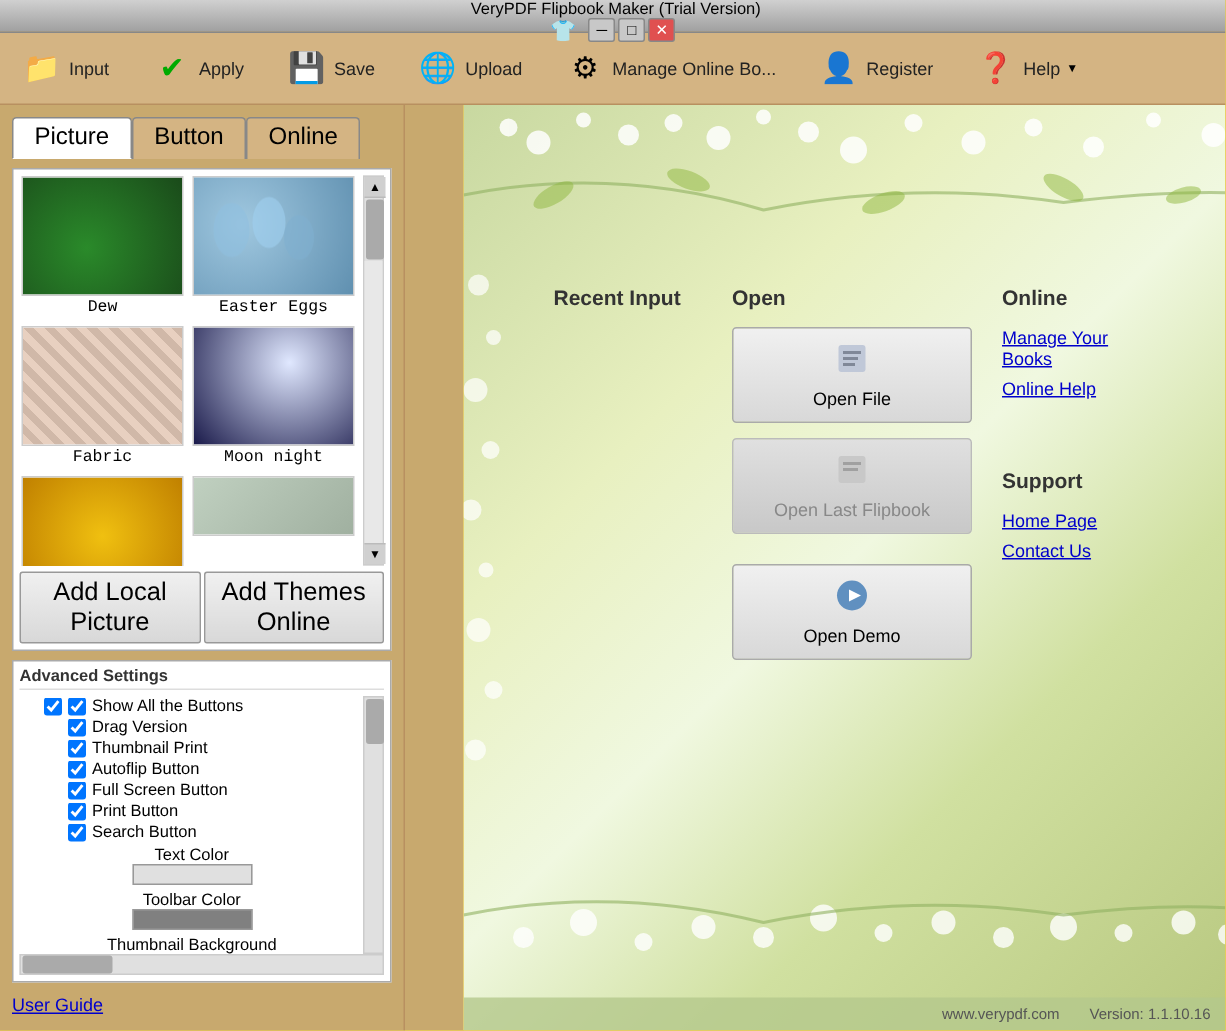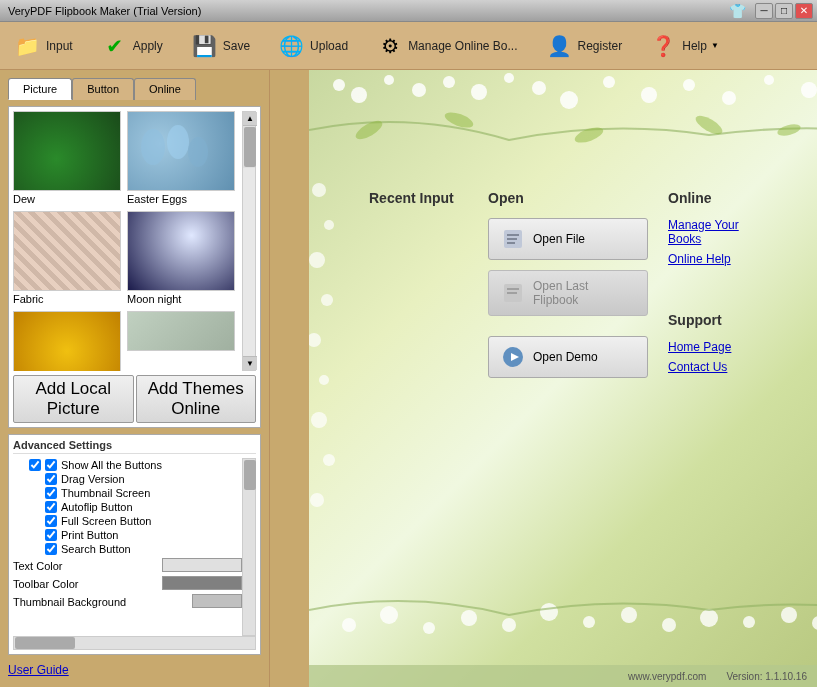--- a/index.html
+++ b/index.html
@@ -14,20 +14,21 @@
 
     
     #titlebar {
       background: linear-gradient(to bottom, #d0d0d0, #a0a0a0);
       height: 22px;
       display: flex;
       align-items: center;
       justify-content: space-between;
       padding: 0 4px;
       border-bottom: 1px solid #888;
+      flex-direction: column;
     }
     .titlebar-btn {
       width: 18px;
       height: 16px;
       display: flex;
       align-items: center;
       justify-content: center;
       font-size: 10px;
       cursor: pointer;
       border: 1px solid #888;
@@ -88,21 +89,21 @@
     
     #tabs {
       display: flex;
       gap: 0;
     }
     .tab {
       padding: 4px 14px;
       border: 1px solid #888;
       background: #d4b483;
       cursor: pointer;
-      font-size: 11px;
+      font-size: 16px;
       border-radius: 3px 3px 0 0;
       border-bottom: none;
     }
     .tab.active {
       background: #fff;
       border-bottom: 1px solid #fff;
       z-index: 1;
     }
 
     
@@ -122,22 +123,23 @@
       display: grid;
       grid-template-columns: repeat(2, 110px);
       gap: 4px;
       overflow-y: auto;
       max-height: 260px;
       flex: 1;
     }
     .picture-item {
       display: flex;
       flex-direction: column;
-      align-items: flex-start;
-      cursor: pointer;
+      align-items: center;
+      cursor: pointer;
+      font-family: Liberation Mono, monospace;
     }
     .picture-thumb {
       width: 108px;
       height: 80px;
       border: 1px solid #ccc;
       overflow: hidden;
       display: flex;
       align-items: center;
       justify-content: center;
     }
@@ -249,23 +251,24 @@
     .checkbox-item input[type=checkbox] {
       width: 12px;
       height: 12px;
       cursor: pointer;
     }
     .indent1 { padding-left: 16px; }
     .indent2 { padding-left: 32px; }
 
     .color-row {
       display: flex;
-      align-items: flex-end;
+      align-items: center;
       justify-content: space-between;
       padding: 2px 0;
+      flex-direction: column;
     }
     .color-swatch {
       width: 80px;
       height: 14px;
       border: 1px solid #999;
     }
 
     #advanced-scrollbar {
       width: 14px;
       background: #e0e0e0;
@@ -347,20 +350,21 @@
       align-items: center;
       gap: 8px;
       padding: 8px 12px;
       margin-bottom: 10px;
       background: linear-gradient(to bottom, #f0f0f0, #d8d8d8);
       border: 1px solid #aaa;
       border-radius: 3px;
       cursor: pointer;
       font-size: 12px;
       width: 160px;
+      flex-direction: column;
     }
     .action-btn-icon {
       width: 24px;
       height: 24px;
       display: flex;
       align-items: center;
       justify-content: center;
       font-size: 18px;
     }
     .action-btn-disabled {
@@ -530,21 +534,21 @@
             <input type="checkbox" checked="" style="">
             <input type="checkbox" checked="" style="">
             <span>Show All the Buttons</span>
           </div>
           <div class="checkbox-item indent2">
             <input type="checkbox" checked="" style="">
             <span>Drag Version</span>
           </div>
           <div class="checkbox-item indent2">
             <input type="checkbox" checked="" style="">
-            <span>Thumbnail Screen</span>
+            <span>Thumbnail Print</span>
           </div>
           <div class="checkbox-item indent2">
             <input type="checkbox" checked="" style="">
             <span>Autoflip Button</span>
           </div>
           <div class="checkbox-item indent2">
             <input type="checkbox" checked="" style="">
             <span>Full Screen Button</span>
           </div>
           <div class="checkbox-item indent2">

